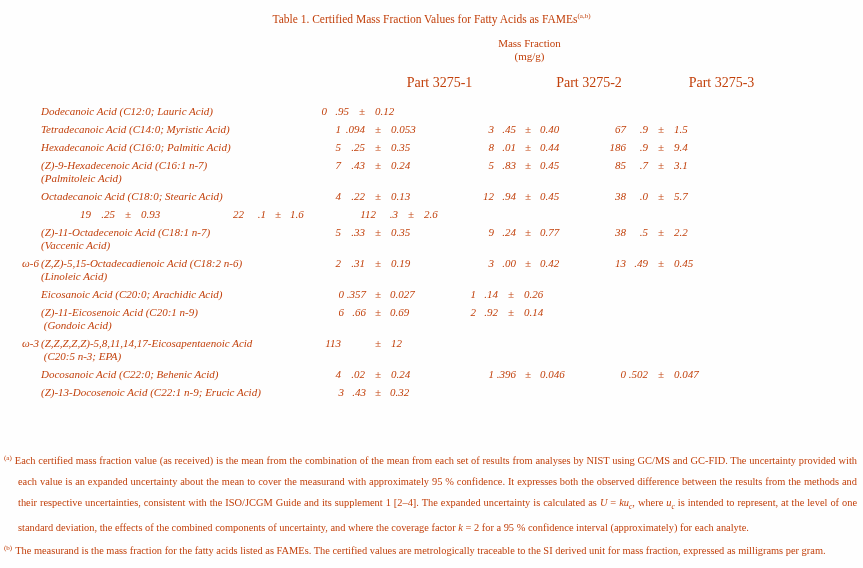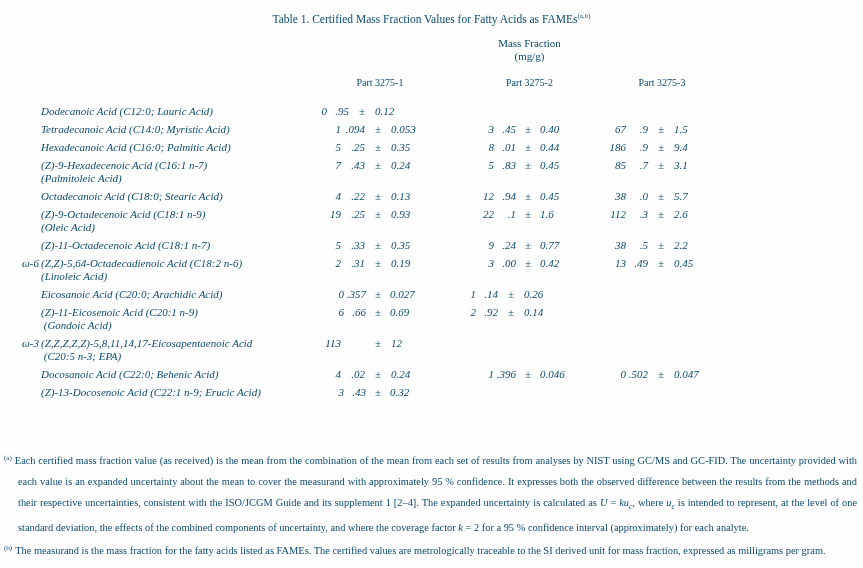--- a/index.html
+++ b/index.html
@@ -1,27 +1,27 @@
 <!DOCTYPE html>
 <html><head>
 <meta charset="utf-8">
 <style>
   html,body { margin:0; padding:0; background:#ffffff; }
   .page {
     position:relative; width:863px; height:568px; background:#fefefe;
-    color:#0c4a6e; font-family:"Liberation Serif", serif; overflow:hidden;
+    color:#c2410c; font-family:"Liberation Serif", serif; overflow:hidden;
   }
   .title { text-align:center; font-size:11.5px; line-height:14px; padding-top:9px; }
   .title sup, .fn sup { font-size:7px; vertical-align:super; letter-spacing:0; }
 
   .mf-header { display:flex; margin-top:11px; font-size:11px; line-height:13px; }
   .mf-spacer { width:455px; }
   .mf-box { width:149px; text-align:center; position:relative; left:0; }
 
-  .part-headers { display:flex; margin-top:13px; font-size:10px; line-height:13px; }
+  .part-headers { display:flex; margin-top:13px; font-size:14px; line-height:13px;justify-content:center; }
   .ph-spacer { width:305px; }
   .ph { text-align:center; }
   .ph.c1 { width:150px; }
   .ph.c2 { width:149px; }
   .ph.c3 { width:140px; position:relative; left:-12px; }
 
   #table-body { margin-top:14px; font-size:11px; }
   .trow { display:flex; align-items:flex-start; line-height:13px; padding:2.5px 0;font-style:italic; }
   .omega { width:41px; padding-left:22px; box-sizing:border-box; }
   .name  { width:250px; }
@@ -173,24 +173,20 @@
         </div>
         <div class="vcell p3">
           <span class="int">38</span>
           <span class="frac">.0</span>
           <span class="pm">±</span>
           <span class="unc">5.7</span>
         </div>
       </div>
       <div class="trow">
         <div class="omega"></div>
-        <div class="name">
-          <div class="nline">(Z)-9-Octadecenoic Acid (C18:1 n-9)</div>
-          <div class="nline">(Oleic Acid)</div>
-        </div>
         <div class="vcell p1">
           <span class="int">19</span>
           <span class="frac">.25</span>
           <span class="pm">±</span>
           <span class="unc">0.93</span>
         </div>
         <div class="vcell p2">
           <span class="int">22</span>
           <span class="frac">.1</span>
           <span class="pm">±</span>
@@ -200,20 +196,21 @@
           <span class="int">112</span>
           <span class="frac">.3</span>
           <span class="pm">±</span>
           <span class="unc">2.6</span>
         </div>
       </div>
       <div class="trow">
         <div class="omega"></div>
         <div class="name">
           <div class="nline">(Z)-11-Octadecenoic Acid (C18:1 n-7)</div>
+          <div class="nline">(Vaccenic Acid)</div>
         </div>
         <div class="vcell p1">
           <span class="int">5</span>
           <span class="frac">.33</span>
           <span class="pm">±</span>
           <span class="unc">0.35</span>
         </div>
         <div class="vcell p2">
           <span class="int">9</span>
           <span class="frac">.24</span>
@@ -223,21 +220,21 @@
         <div class="vcell p3">
           <span class="int">38</span>
           <span class="frac">.5</span>
           <span class="pm">±</span>
           <span class="unc">2.2</span>
         </div>
       </div>
       <div class="trow">
         <div class="omega">ω-6</div>
         <div class="name">
-          <div class="nline">(Z,Z)-5,64-Octadecadienoic Acid (C18:2 n-6)</div>
+          <div class="nline">(Z,Z)-5,15-Octadecadienoic Acid (C18:2 n-6)</div>
           <div class="nline">(Linoleic Acid)</div>
         </div>
         <div class="vcell p1">
           <span class="int">2</span>
           <span class="frac">.31</span>
           <span class="pm">±</span>
           <span class="unc">0.19</span>
         </div>
         <div class="vcell p2">
           <span class="int">3</span>

